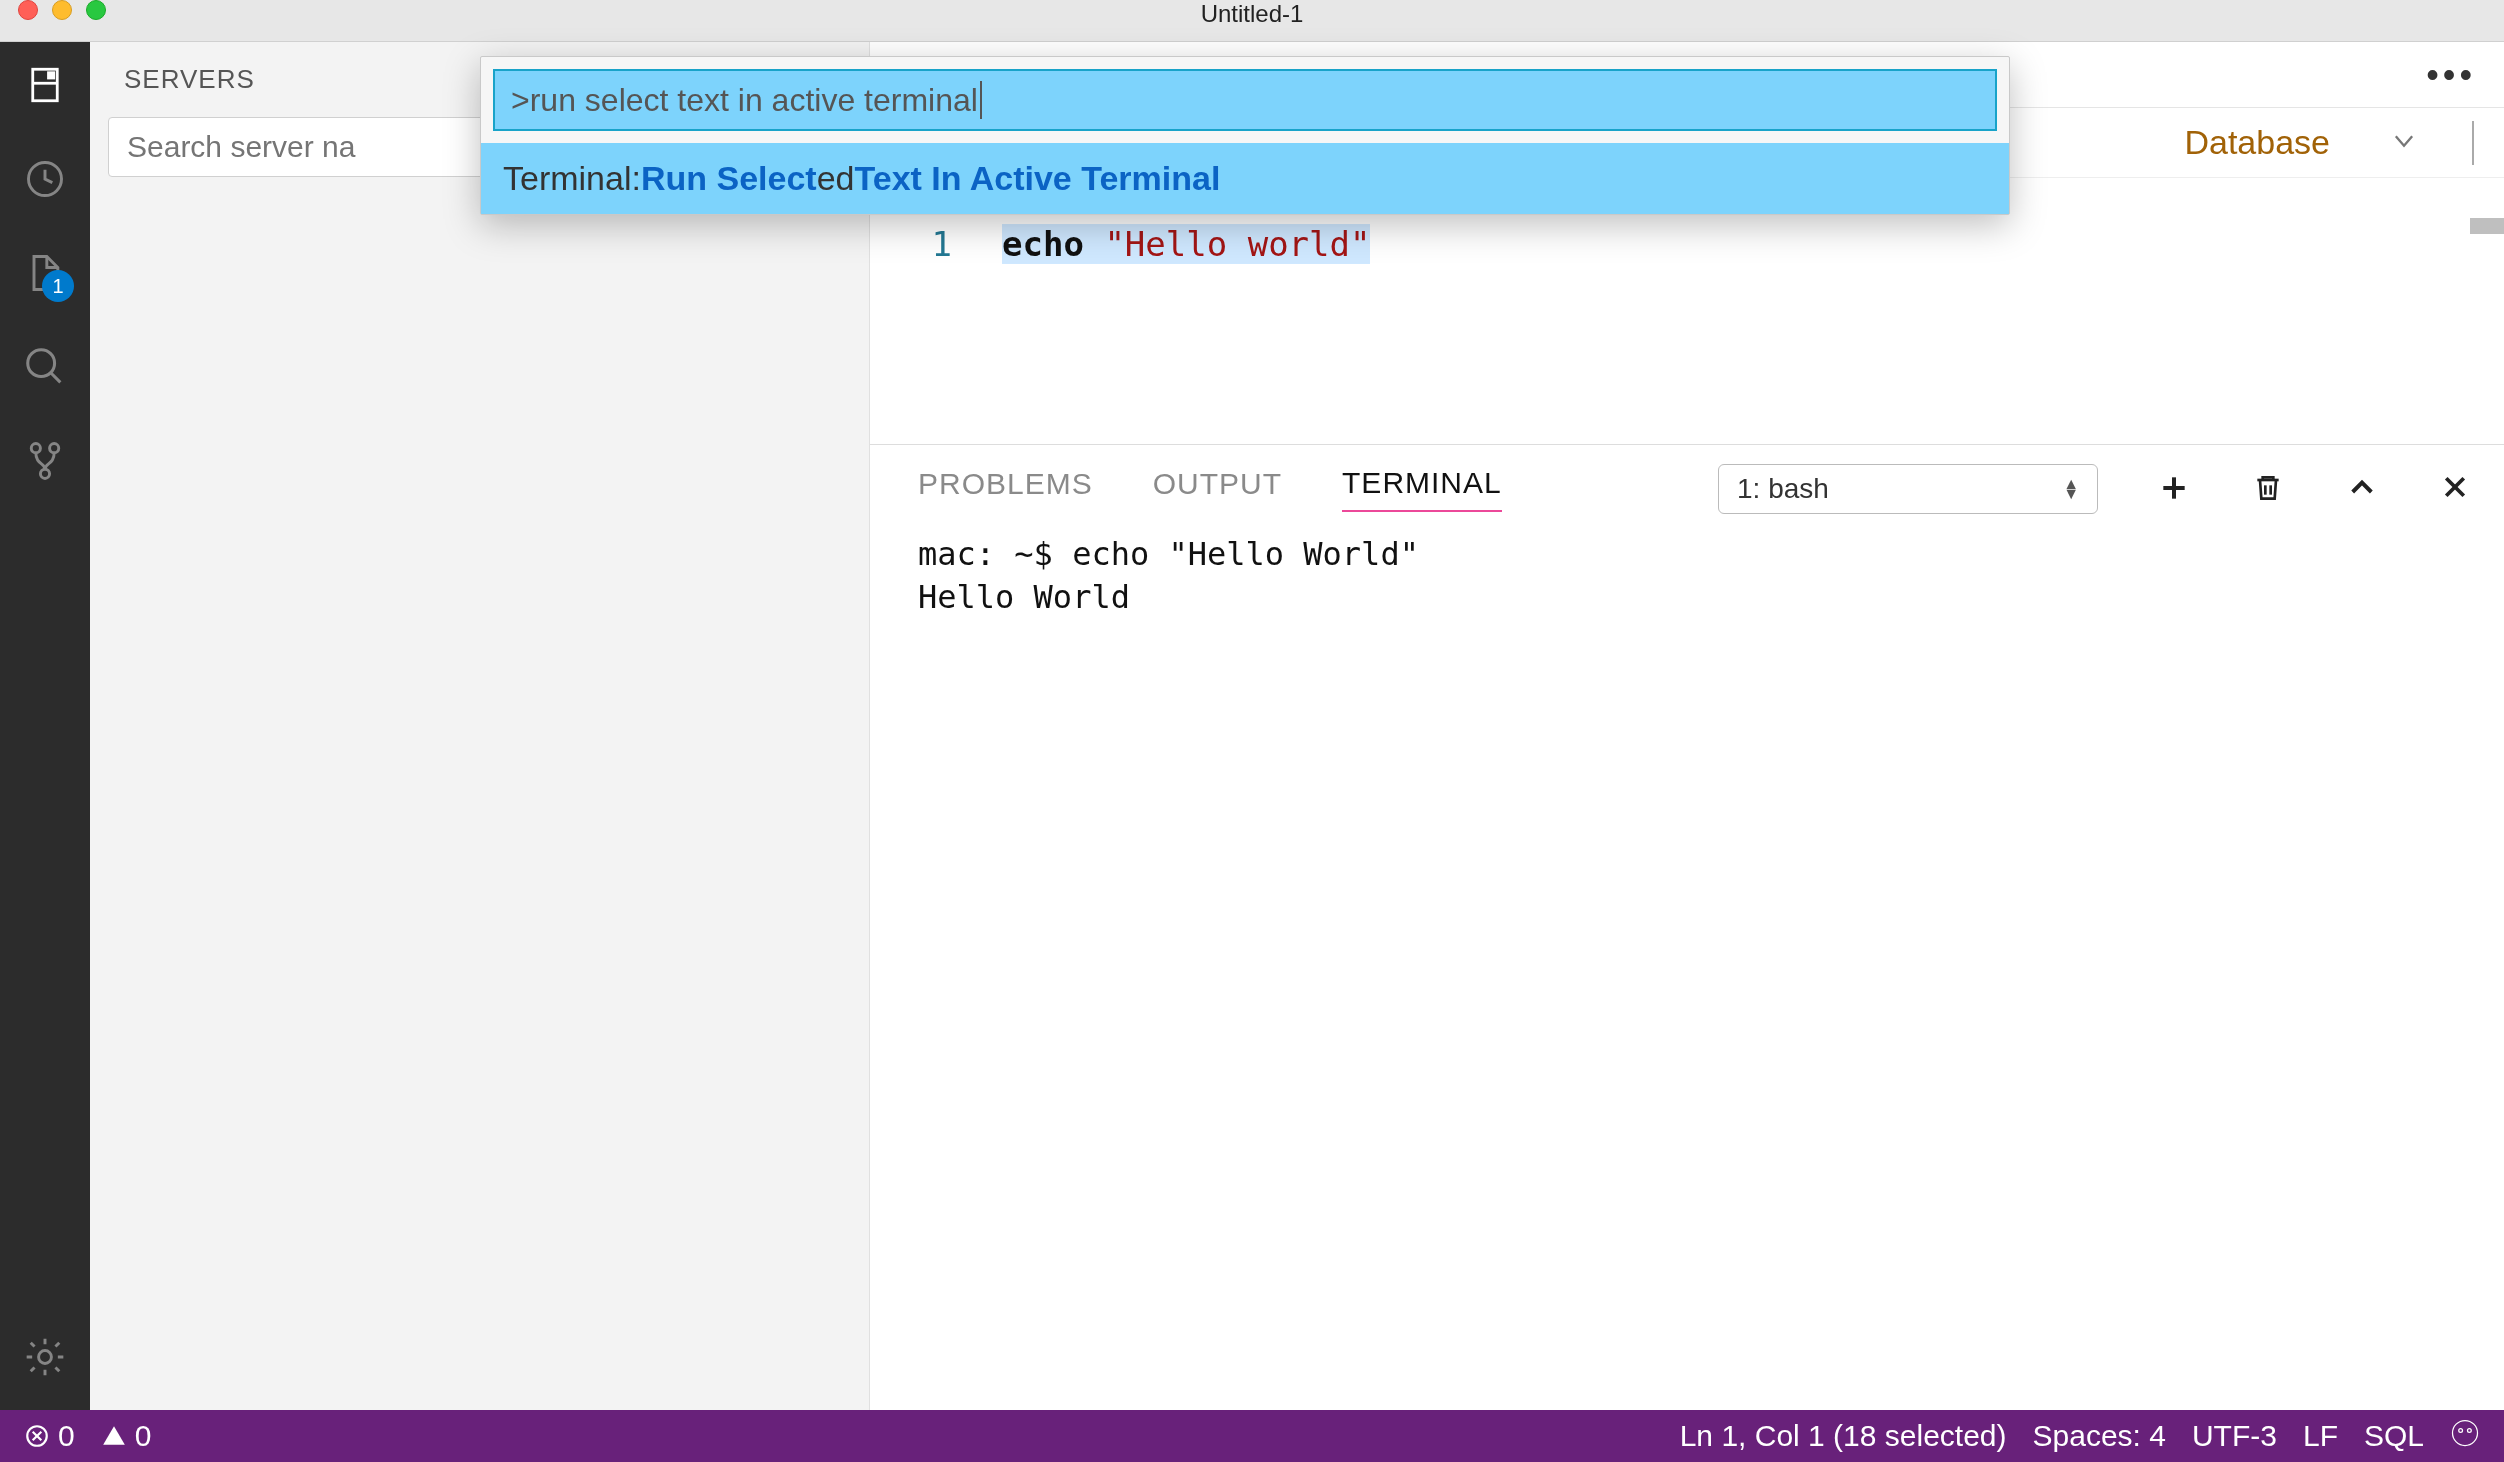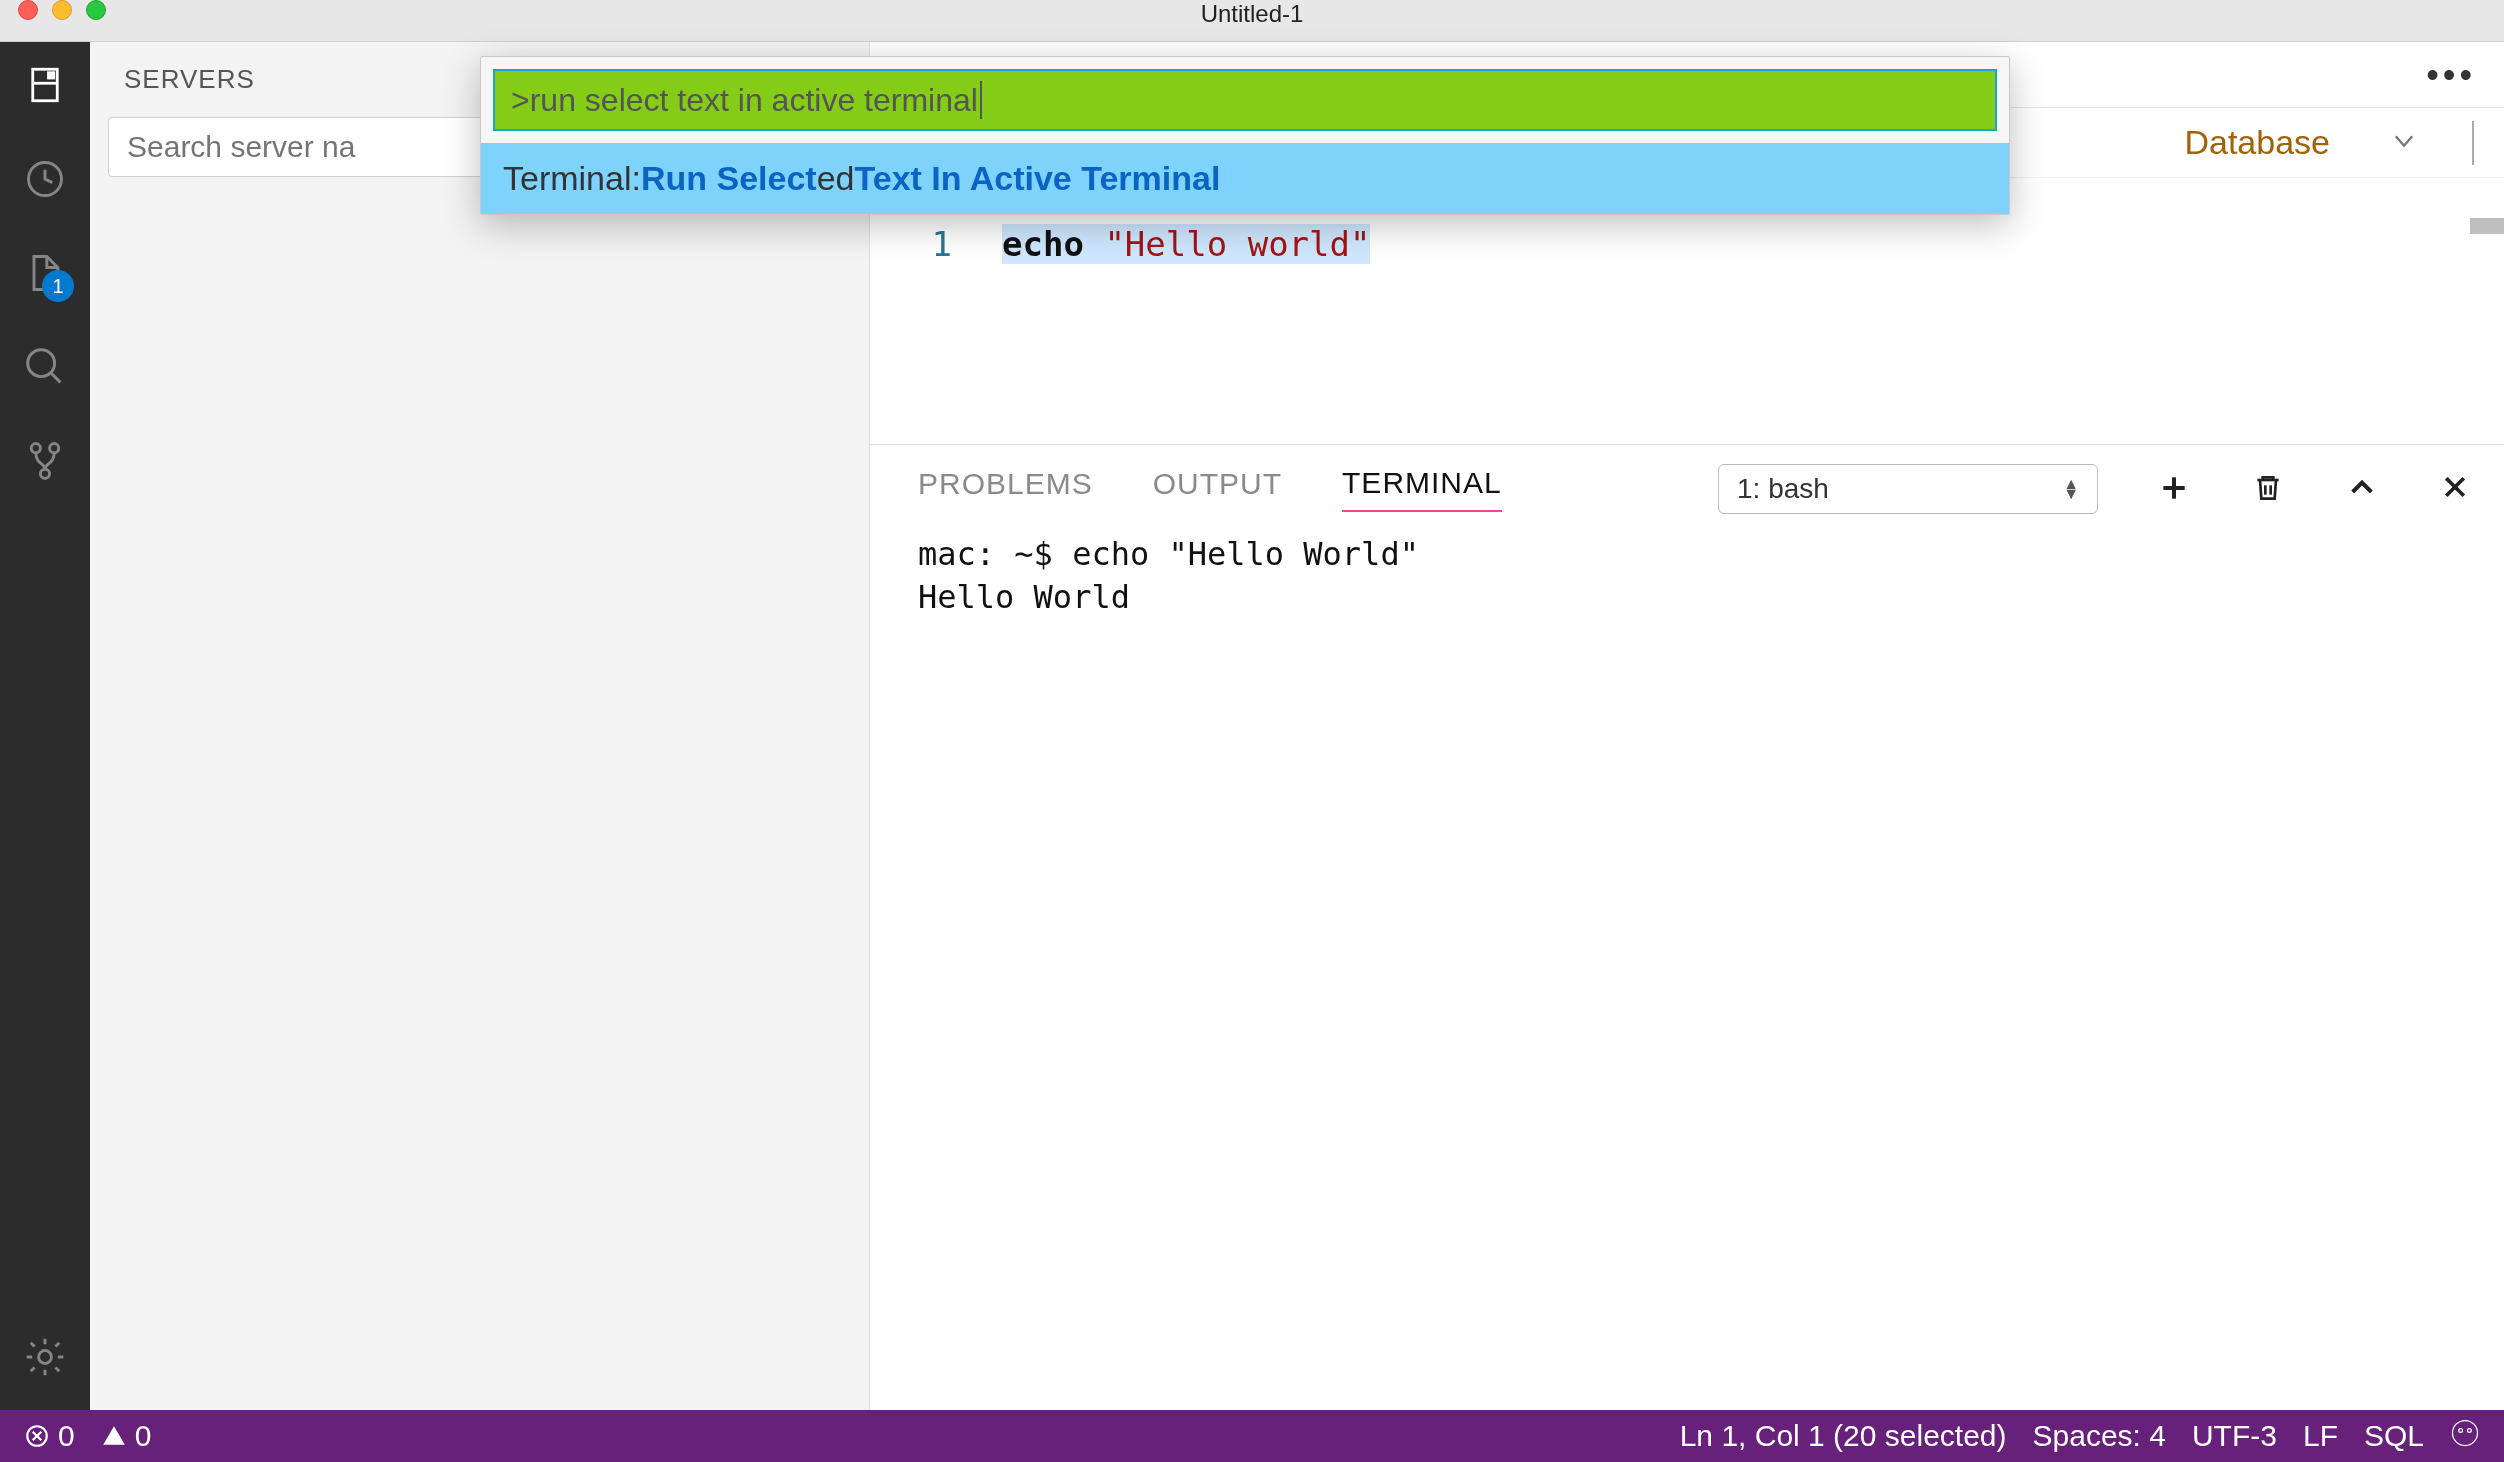--- a/index.html
+++ b/index.html
@@ -65,21 +65,21 @@
 
   
   .statusbar { height:52px; background:#68217a; color:#fff; display:flex; align-items:center; font-size:30px; padding:0 24px; gap:26px;}
   .statusbar .sicon{display:inline-flex;align-items:center;gap:8px;}
   .statusbar svg{stroke:#fff;fill:none;}
   .statusbar .spacer{flex:1;}
   .statusbar .seg{cursor:pointer; white-space:nowrap;}
 
   
   .palette { position:absolute; top:56px; left:480px; width:1530px; background:#f6f6f6; box-shadow:0 10px 36px rgba(0,0,0,.25); border:1px solid #c9c9c9; border-radius:2px; z-index:50;}
-  .palette-input { margin:12px; height:62px; border:2px solid #18a3c9; background:#84cc16; display:flex; align-items:center; padding:0 16px; font-size:32px; color:#555;}
+  .palette-input { margin:12px; height:62px; border:2px solid #18a3c9; background:#7dd3fc; display:flex; align-items:center; padding:0 16px; font-size:32px; color:#555;}
   .palette-input .caret{display:inline-block;width:2px;height:38px;background:#555;margin-left:2px;}
   .palette-row { background:#7dd3fc; padding:16px 22px; font-size:34px; color:#333; display:flex; gap:0; cursor:pointer;}
   .palette-row .b { color:#0b63c4; font-weight:600;}
   .palette-row .n { color:#333;}
 </style>
 </head>
 <body>
 
 <div class="window">
 
@@ -234,21 +234,21 @@
         </svg>
       <span>0</span>
     </span>
     <span class="sicon seg">
       <svg width="26" height="26" viewBox="0 0 24 24" stroke-width="2">
           <path d="M12 3 L22 20 L2 20 Z" fill="#fff" stroke="none"></path>
         </svg>
       <span>0</span>
     </span>
     <span class="spacer"></span>
-    <span class="seg">Ln 1, Col 1 (20 selected)</span>
+    <span class="seg">Ln 1, Col 1 (18 selected)</span>
     <span class="seg">Spaces: 4</span>
     <span class="seg">UTF-3</span>
     <span class="seg">LF</span>
     <span class="seg">SQL</span>
     <span class="seg">
       <svg width="30" height="30" viewBox="0 0 24 24" fill="#fff" stroke="none">
           <circle cx="12" cy="12" r="10"></circle>
           <circle cx="8.5" cy="10" r="1.5" fill="#68217a"></circle>
           <circle cx="15.5" cy="10" r="1.5" fill="#68217a"></circle>
           <path d="M7 14 Q12 19 17 14" stroke="#68217a" stroke-width="1.8" fill="none"></path>

